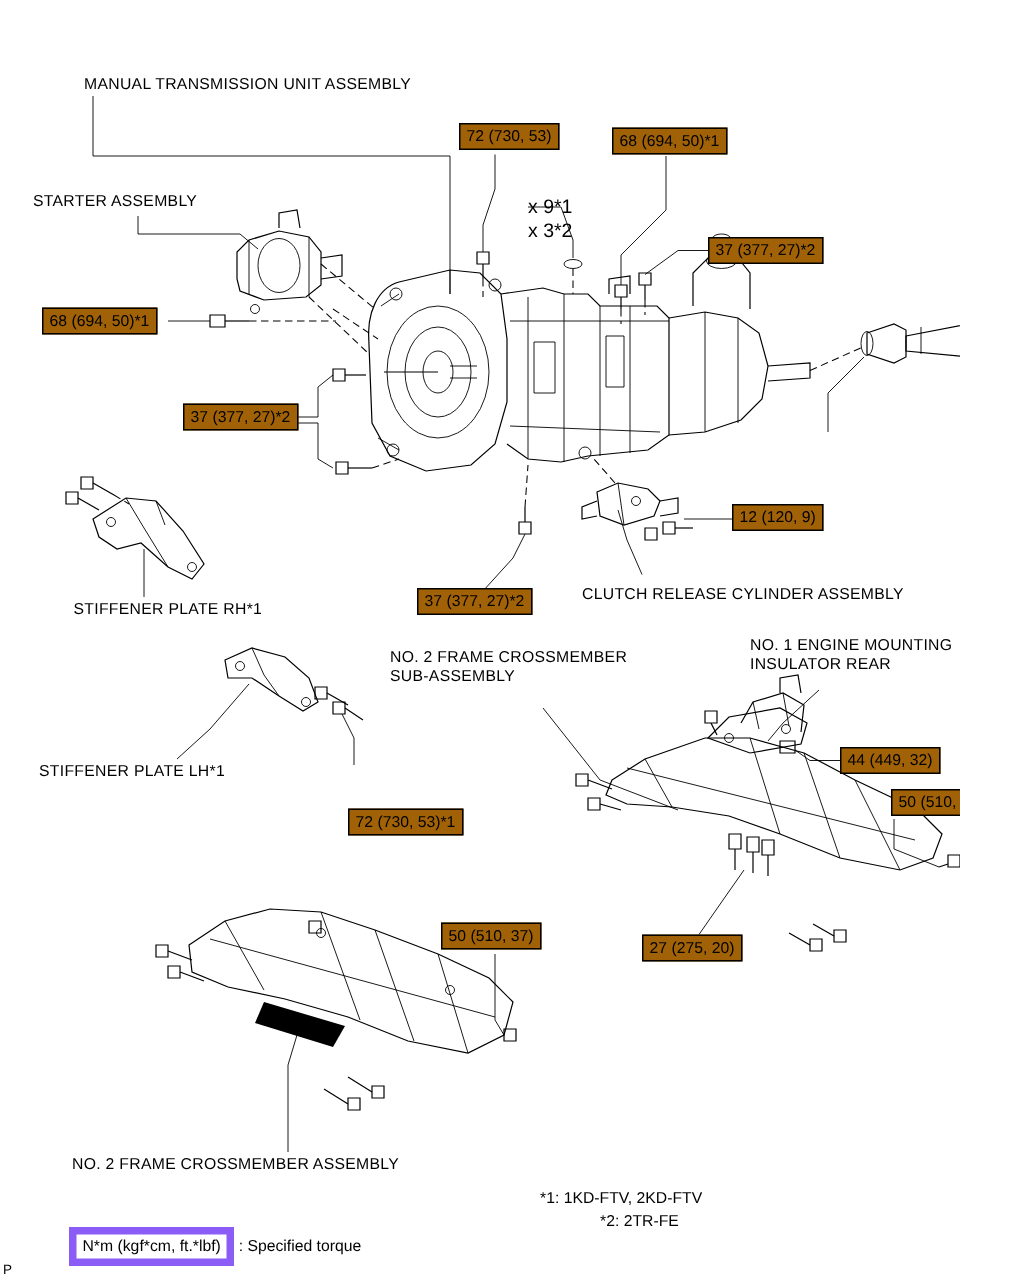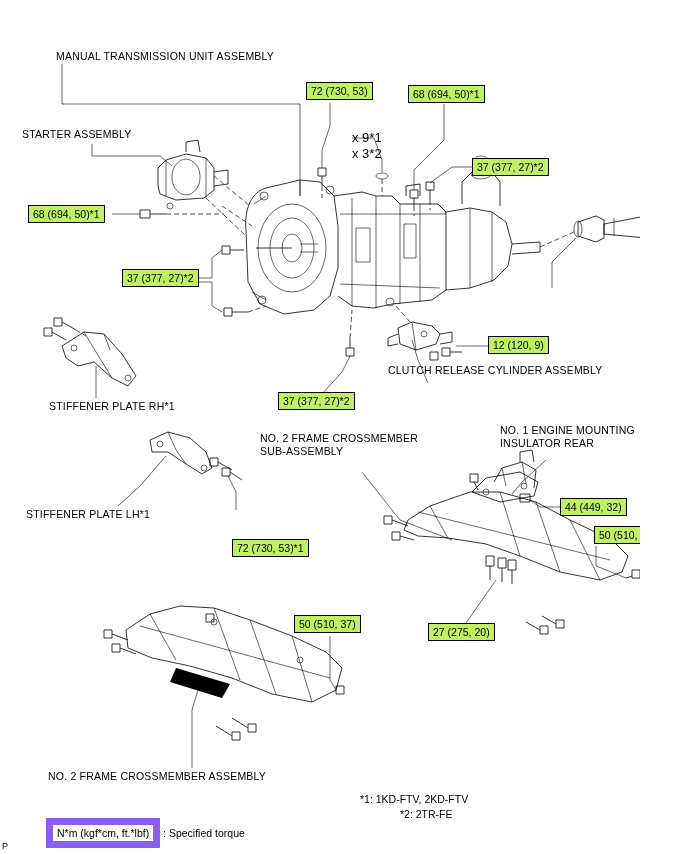--- a/index.html
+++ b/index.html
@@ -23,42 +23,42 @@
     line-height: 13px;
     white-space: pre;
     color: #000;
   }
   .boxed {
     position: absolute;
     font-size: 10.5px;
     line-height: 12px;
     border: 1px solid #000;
     padding: 2px 4px 2px 4px;
-    background: #bef264;
+    background: #a16207;
     white-space: nowrap;
   }
   .plain {
     position: absolute;
     font-size: 13px;
     line-height: 13px;
     white-space: pre;
   }
   .footnote {
     position: absolute;
     font-size: 10.5px;
     line-height: 14px;
     white-space: pre;
   }
   .legend {
     position: absolute;
     font-size: 10.5px;
     white-space: nowrap;
   }
   .legend .lbox {
-    border: 7px solid #8b5cf6;
+    border: 5px solid #8b5cf6;
     padding: 2px 4px;
     display: inline-block;
   }
   .corner {
     position: absolute;
     font-size: 9px;
     left: 2px;
     top: 841px;
   }
   svg.art {
@@ -369,21 +369,21 @@
 
   <div class="boxed" style="left:28px; top:205px;">68 (694, 50)*1</div>
 
   <div class="boxed" style="left:122px; top:269px;">37 (377, 27)*2</div>
 
   <div class="boxed" style="left:278px; top:392px;">37 (377, 27)*2</div>
 
   <div class="boxed" style="left:488px; top:336px;">12 (120, 9)</div>
 
 
-  <div class="label" style="left:388px; top:364px;">CLUTCH RELEASE CYLINDER ASSEMBLY</div>
+  <div class="label" style="left:388px; top:390px;">CLUTCH RELEASE CYLINDER ASSEMBLY</div>
 
   <div class="label" style="left:49px; top:400px;">STIFFENER PLATE RH*1</div>
 
   <div class="label" style="left:26px; top:508px;">STIFFENER PLATE LH*1</div>
 
   <div class="boxed" style="left:196px; top:539px;margin-left:36px;">72 (730, 53)*1</div>
 
   <div class="label" style="left:260px; top:432px;">NO. 2 FRAME CROSSMEMBER
 SUB-ASSEMBLY</div>
 

